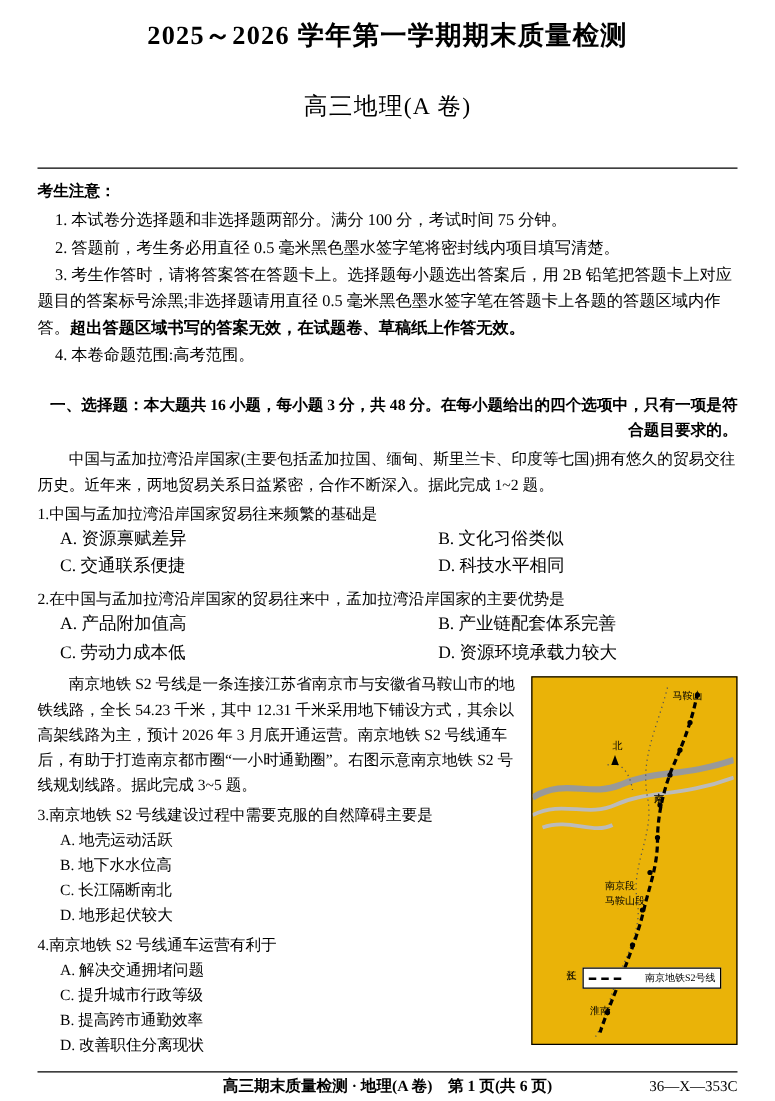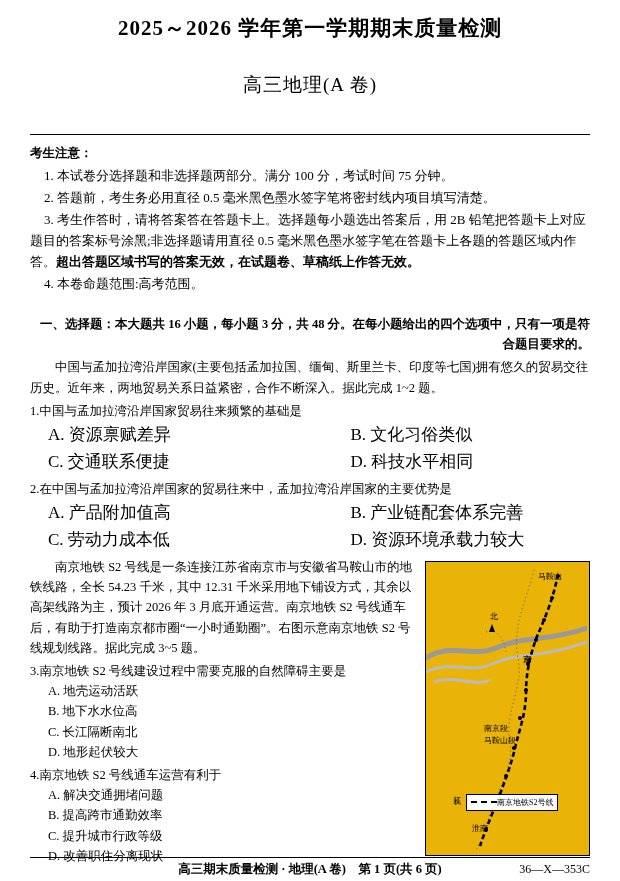--- a/index.html
+++ b/index.html
@@ -74,21 +74,21 @@
     text-indent: 25px;
     margin-top: 3px;
   }
   .q {
     font-size: 12.5px;
     line-height: 1.6;
     margin-top: 3px;
   }
   .opts-2col {
     display: flex;
-    font-size: 17px;
+    font-size: 14px;
     line-height: 1.62;
     gap: 45px;
   }
   .opts-2col .col {
     width: 50%;
     box-sizing: border-box;
     padding-left: 18px;
   }
   .opt-line {
     font-size: 12.5px;
@@ -150,21 +150,21 @@
     position: absolute;
     left: 40px;
     bottom: 44px;
     border: 1px solid #000;
     padding: 2px 4px;
     font-size: 8px;
     background: #fff;
     white-space: nowrap;
     display: flex;
     align-items: center;
-    gap: 0;
+    gap: 19px;
   }
   .legend-dash {
     display: inline-block;
     width: 26px;
     height: 0;
     border-top: 2px dashed #000;
   }
   .map-label {
     position: absolute;
     font-size: 8px;
@@ -268,22 +268,22 @@
     <div class="para">南京地铁 S2 号线是一条连接江苏省南京市与安徽省马鞍山市的地铁线路，全长 54.23 千米，其中 12.31 千米采用地下铺设方式，其余以高架线路为主，预计 2026 年 3 月底开通运营。南京地铁 S2 号线通车后，有助于打造南京都市圈“一小时通勤圈”。右图示意南京地铁 S2 号线规划线路。据此完成 3~5 题。</div>
 
     <div class="q"><span>3.</span><span>南京地铁 S2 号线建设过程中需要克服的自然障碍主要是</span></div>
     <div class="opt-line">A. 地壳运动活跃</div>
     <div class="opt-line">B. 地下水水位高</div>
     <div class="opt-line">C. 长江隔断南北</div>
     <div class="opt-line">D. 地形起伏较大</div>
 
     <div class="q"><span>4.</span><span>南京地铁 S2 号线通车运营有利于</span></div>
     <div class="opt-line">A. 解决交通拥堵问题</div>
+    <div class="opt-line">C. 提升城市行政等级</div>
     <div class="opt-line">B. 提高跨市通勤效率</div>
-    <div class="opt-line">C. 提升城市行政等级</div>
     <div class="opt-line">D. 改善职住分离现状</div>
 
     <div class="clear"></div>
   </div>
 
   <div class="footer">
     <div class="footer-line"></div>
     <div class="footer-inner">
       <span class="footer-center">高三期末质量检测 · 地理(A 卷)　第 1 页(共 6 页)</span>
     </div>

